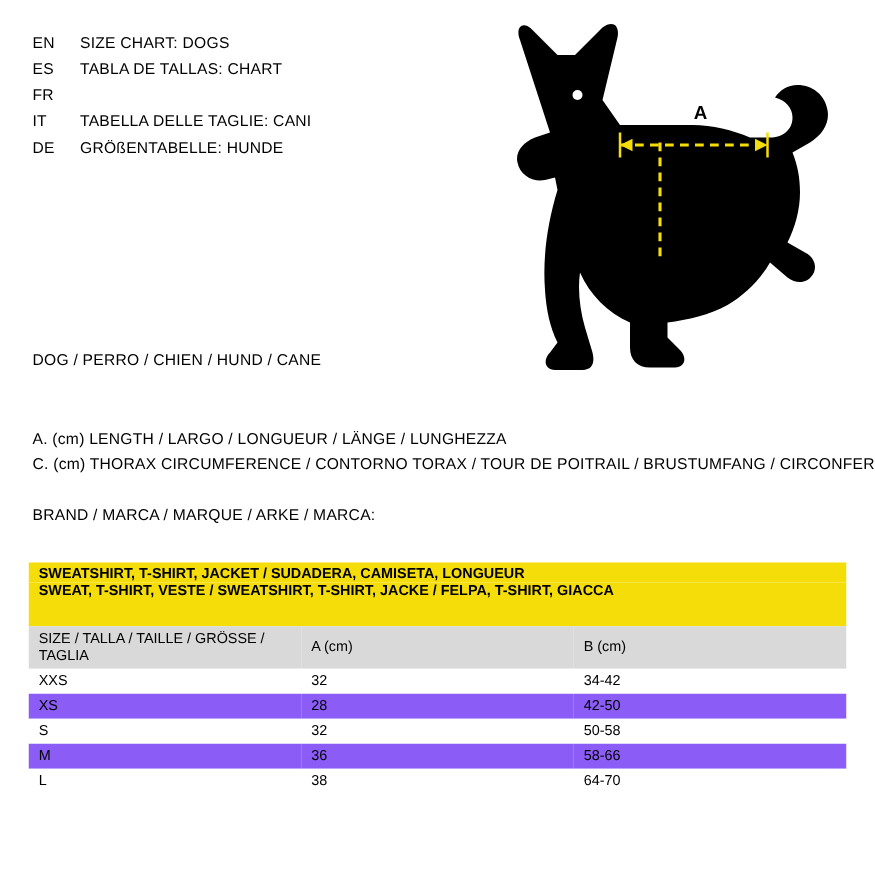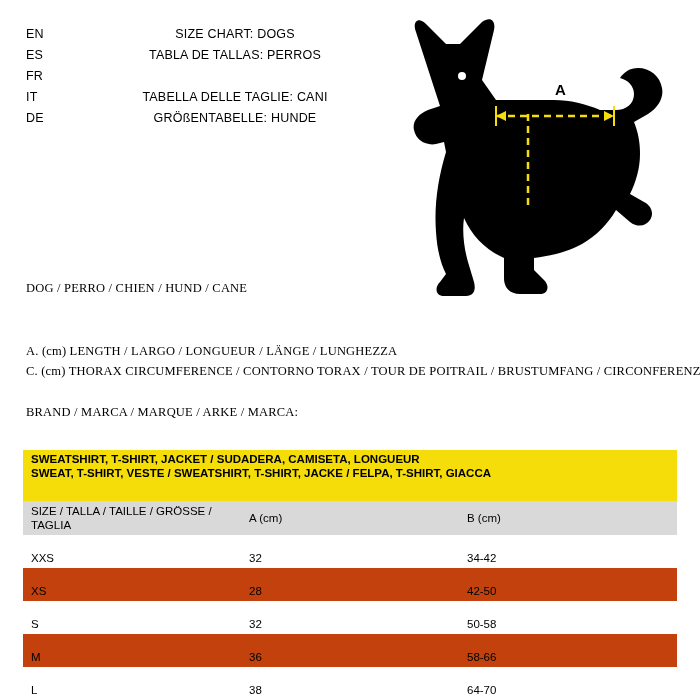--- a/index.html
+++ b/index.html
@@ -33,39 +33,37 @@
     line-height: 21px;
     letter-spacing: 0.2px;
     white-space: nowrap;
   }
   .lang-code {
     width: 38px;
     flex: 0 0 38px;
   }
   .lang-text {
     flex: 1 1 auto;
-    text-align: center;
   }
   
   .dog-wrap {
     position: absolute;
     left: 400px;
     top: 10px;
     width: 290px;
     height: 300px;
   }
   .dog-svg { display: block; }
   
   .mid-text {
     position: absolute;
     left: 26px;
     font-size: 12.5px;
     letter-spacing: 0.2px;
     white-space: nowrap;
-    font-family: Liberation Serif, serif;
   }
   #dog-line { top: 281px; }
   #line-a { top: 344px; }
   #line-c { top: 364px; }
   #brand-line { top: 405px; }
   
   .table-wrap {
     position: absolute;
     left: 23px;
     top: 450px;
@@ -93,43 +91,43 @@
     padding-top: 0px;
     padding-bottom: 21px;
   }
   .head-row td {
     background: #d9d9d9;
     padding-top: 3px;
     padding-bottom: 3px;
   }
   .data-row td {
     background: #ffffff;
-    padding-top: 16px;
+    padding-top: 3px;
     padding-bottom: 3px;
   }
   .data-row.alt td {
-    background: #c2410c;
+    background: #8b5cf6;
   }
   .col-size { width: 320px; }
   .col-a { width: 90px; }
   .col-b { width: 244px; margin-left: 20px; }
 </style>
 </head>
 <body>
 
 <div class="page">
 
   <div class="lang-block">
     <div class="lang-row">
       <span class="lang-code">EN</span>
       <span class="lang-text">SIZE CHART: DOGS</span>
     </div>
     <div class="lang-row">
       <span class="lang-code">ES</span>
-      <span class="lang-text">TABLA DE TALLAS: PERROS</span>
+      <span class="lang-text">TABLA DE TALLAS: CHART</span>
     </div>
     <div class="lang-row">
       <span class="lang-code">FR</span>
     </div>
     <div class="lang-row">
       <span class="lang-code">IT</span>
       <span class="lang-text">TABELLA DELLE TAGLIE: CANI</span>
     </div>
     <div class="lang-row">
       <span class="lang-code">DE</span>

